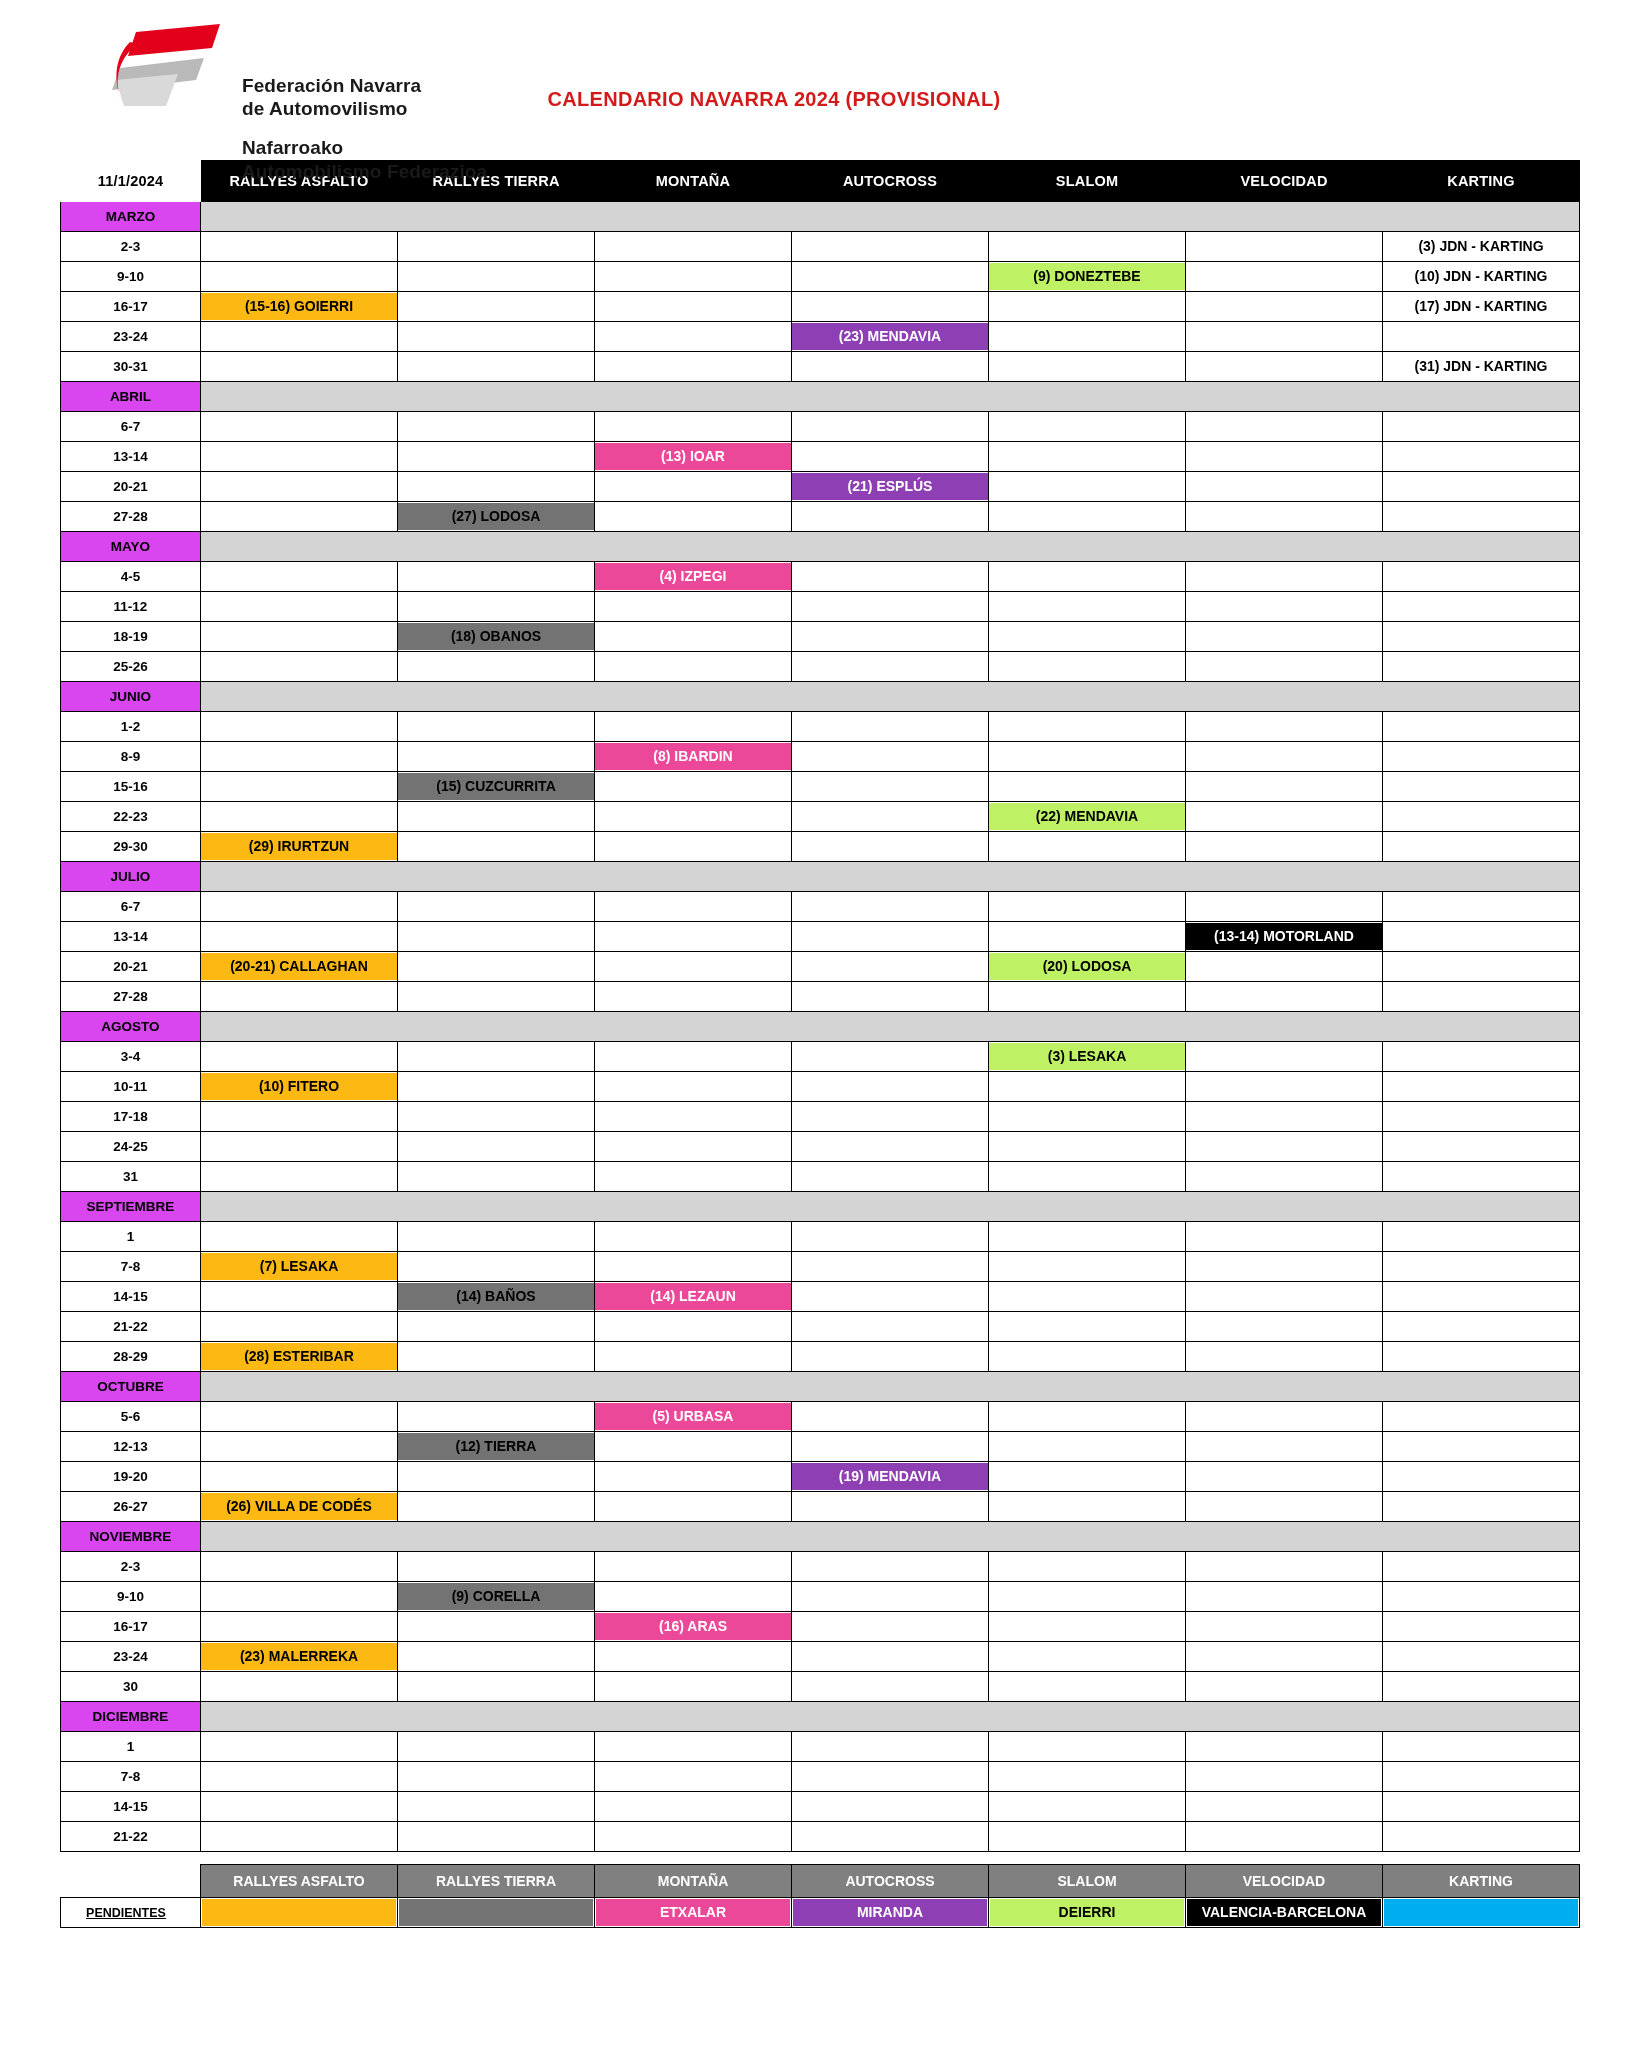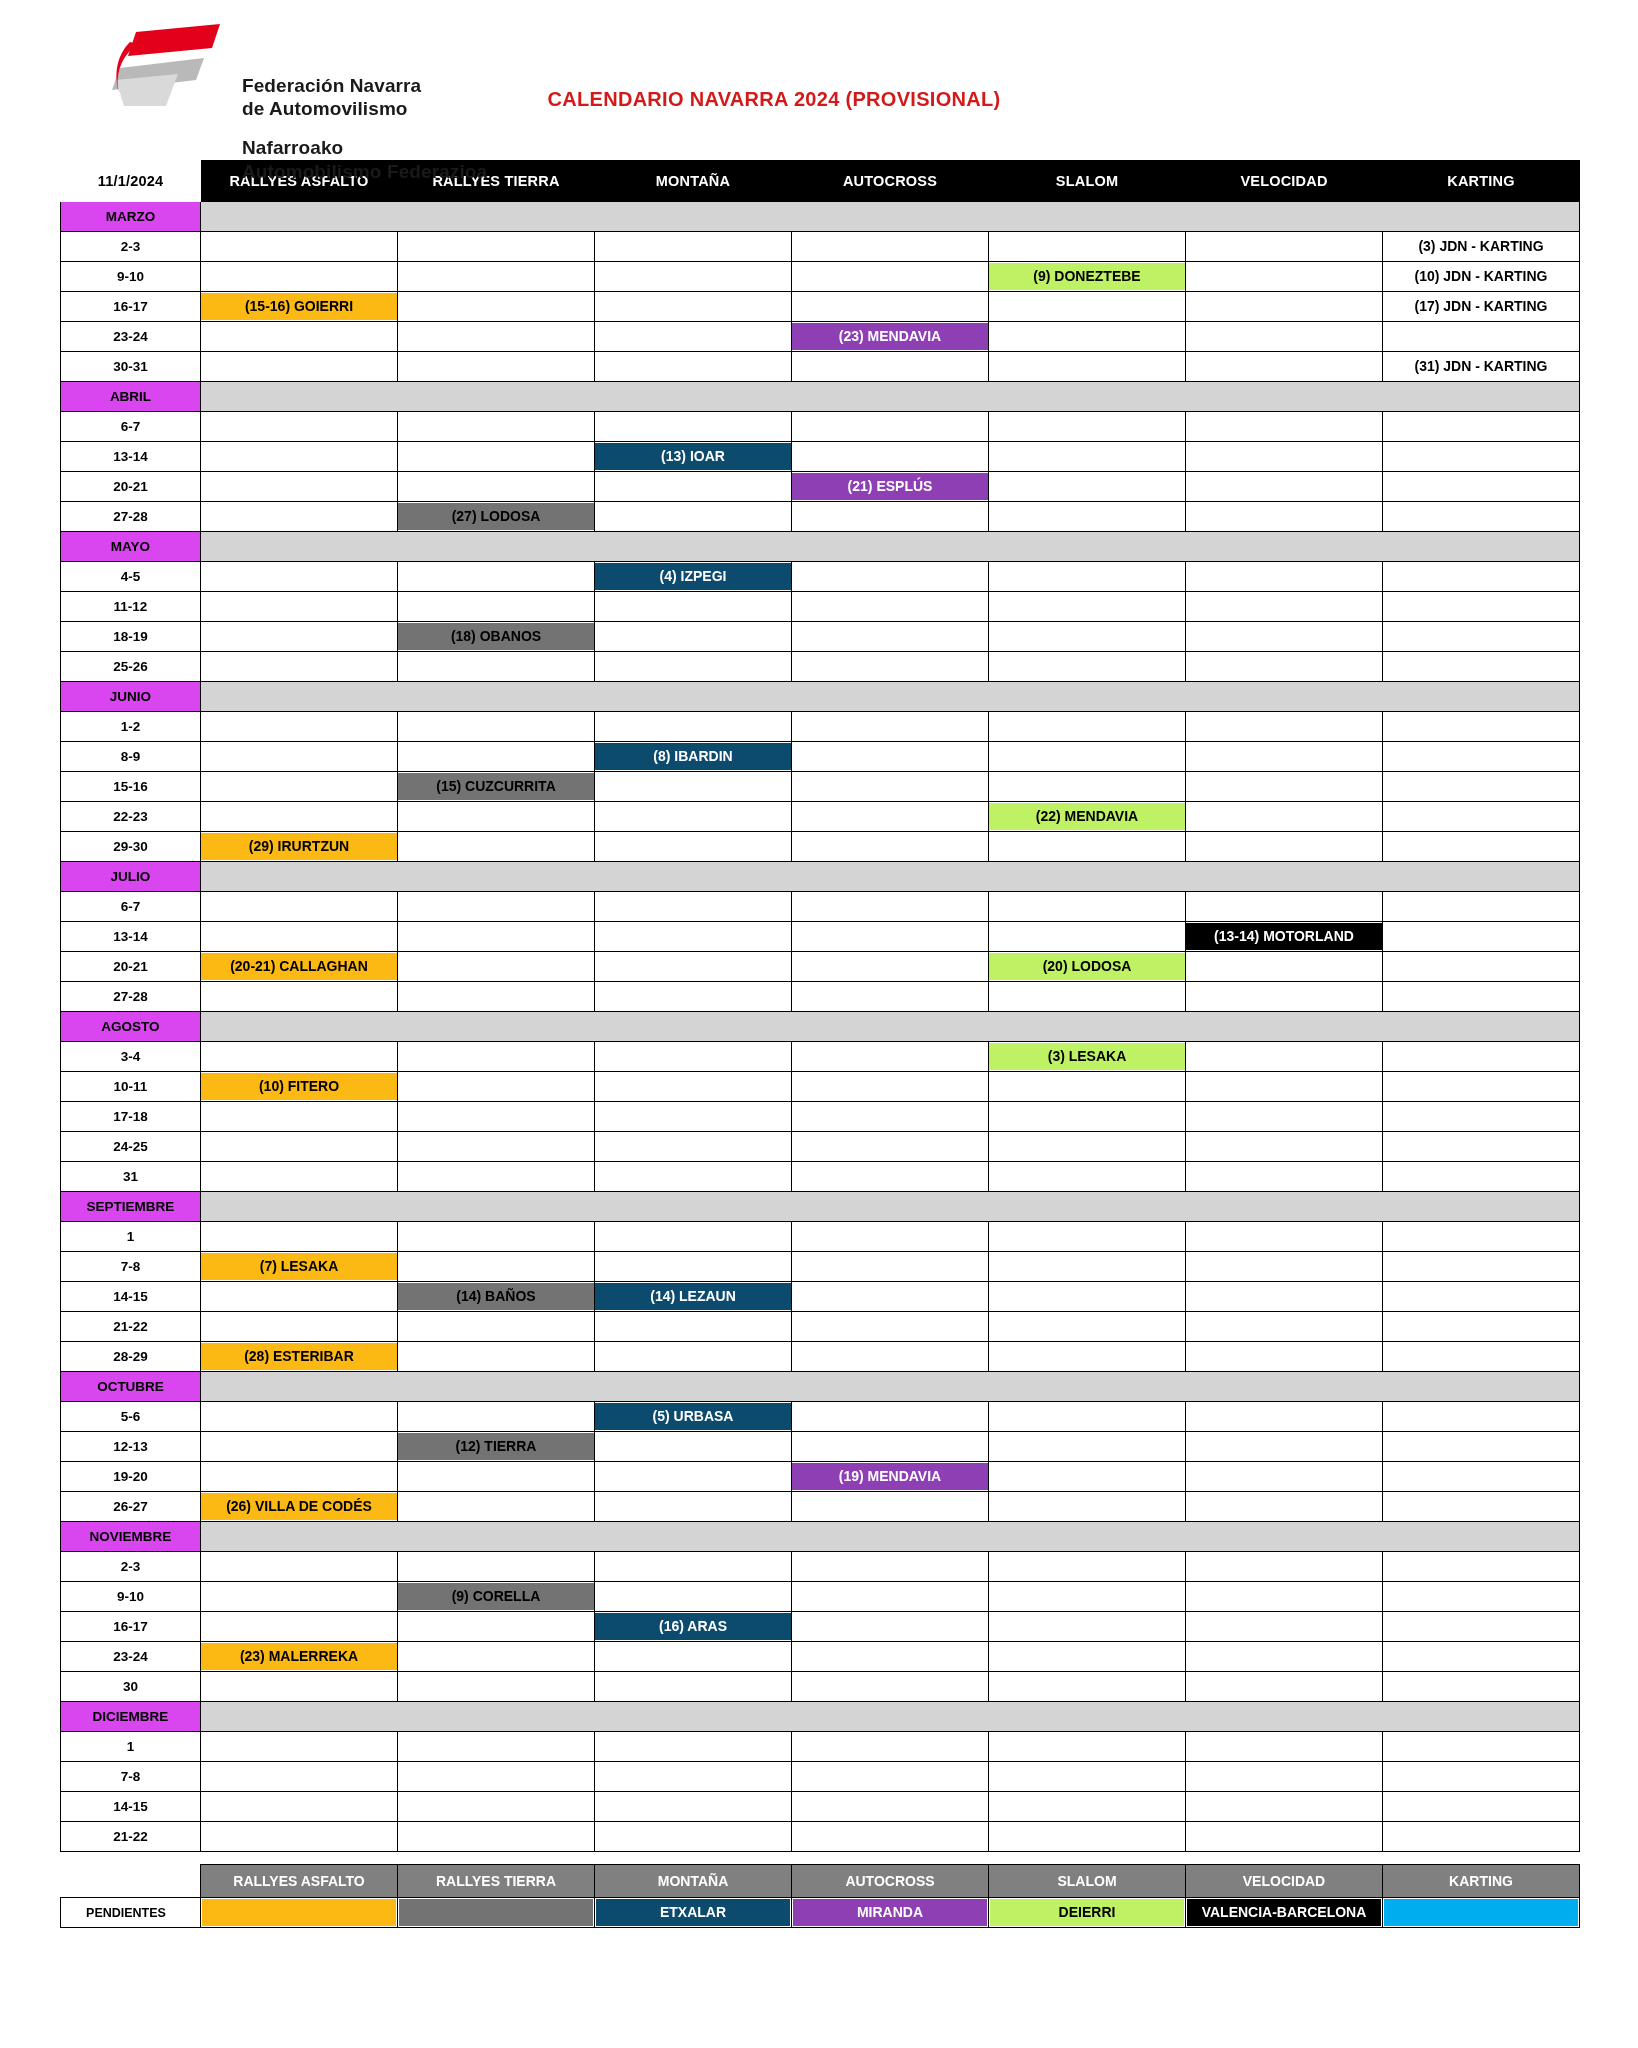--- a/index.html
+++ b/index.html
@@ -130,21 +130,21 @@
     height: 27px;
     line-height: 27px;
     font-size: 14px;
     font-weight: bold;
     text-align: center;
     white-space: nowrap;
     overflow: hidden;
   }
   .evt.orange { background: #fdb913; color: #000000; }
   .evt.green  { background: #737373; color: #000000; }
-  .evt.red    { background: #0c4a6e; color: #ffffff; }
+  .evt.red    { background: #ec4899; color: #ffffff; }
   .evt.purple { background: #8e3fb4; color: #ffffff; }
   .evt.blue   { background: #bef264; color: #000000; }
   .evt.black  { background: #000000; color: #ffffff; }
   .evt.cyan   { background: #00adef; color: #000000; }
 
   
   .legend-wrap { margin-top: 0; }
   table.legend {
     border-collapse: collapse;
     table-layout: fixed;
@@ -173,20 +173,21 @@
     font-size: 12.5px;
   }
   td.pendientes {
     border: none;
     background: #ffffff;
     color: #000000;
     font-size: 14px;
     font-weight: bold;
     text-align: right;
     padding-right: 10px;
+    text-decoration: underline;
   }
 </style>
 </head>
 <body>
 
 <div class="page">
 
   <div class="header">
     <div class="logo-block">
       <div class="logo-mark">

